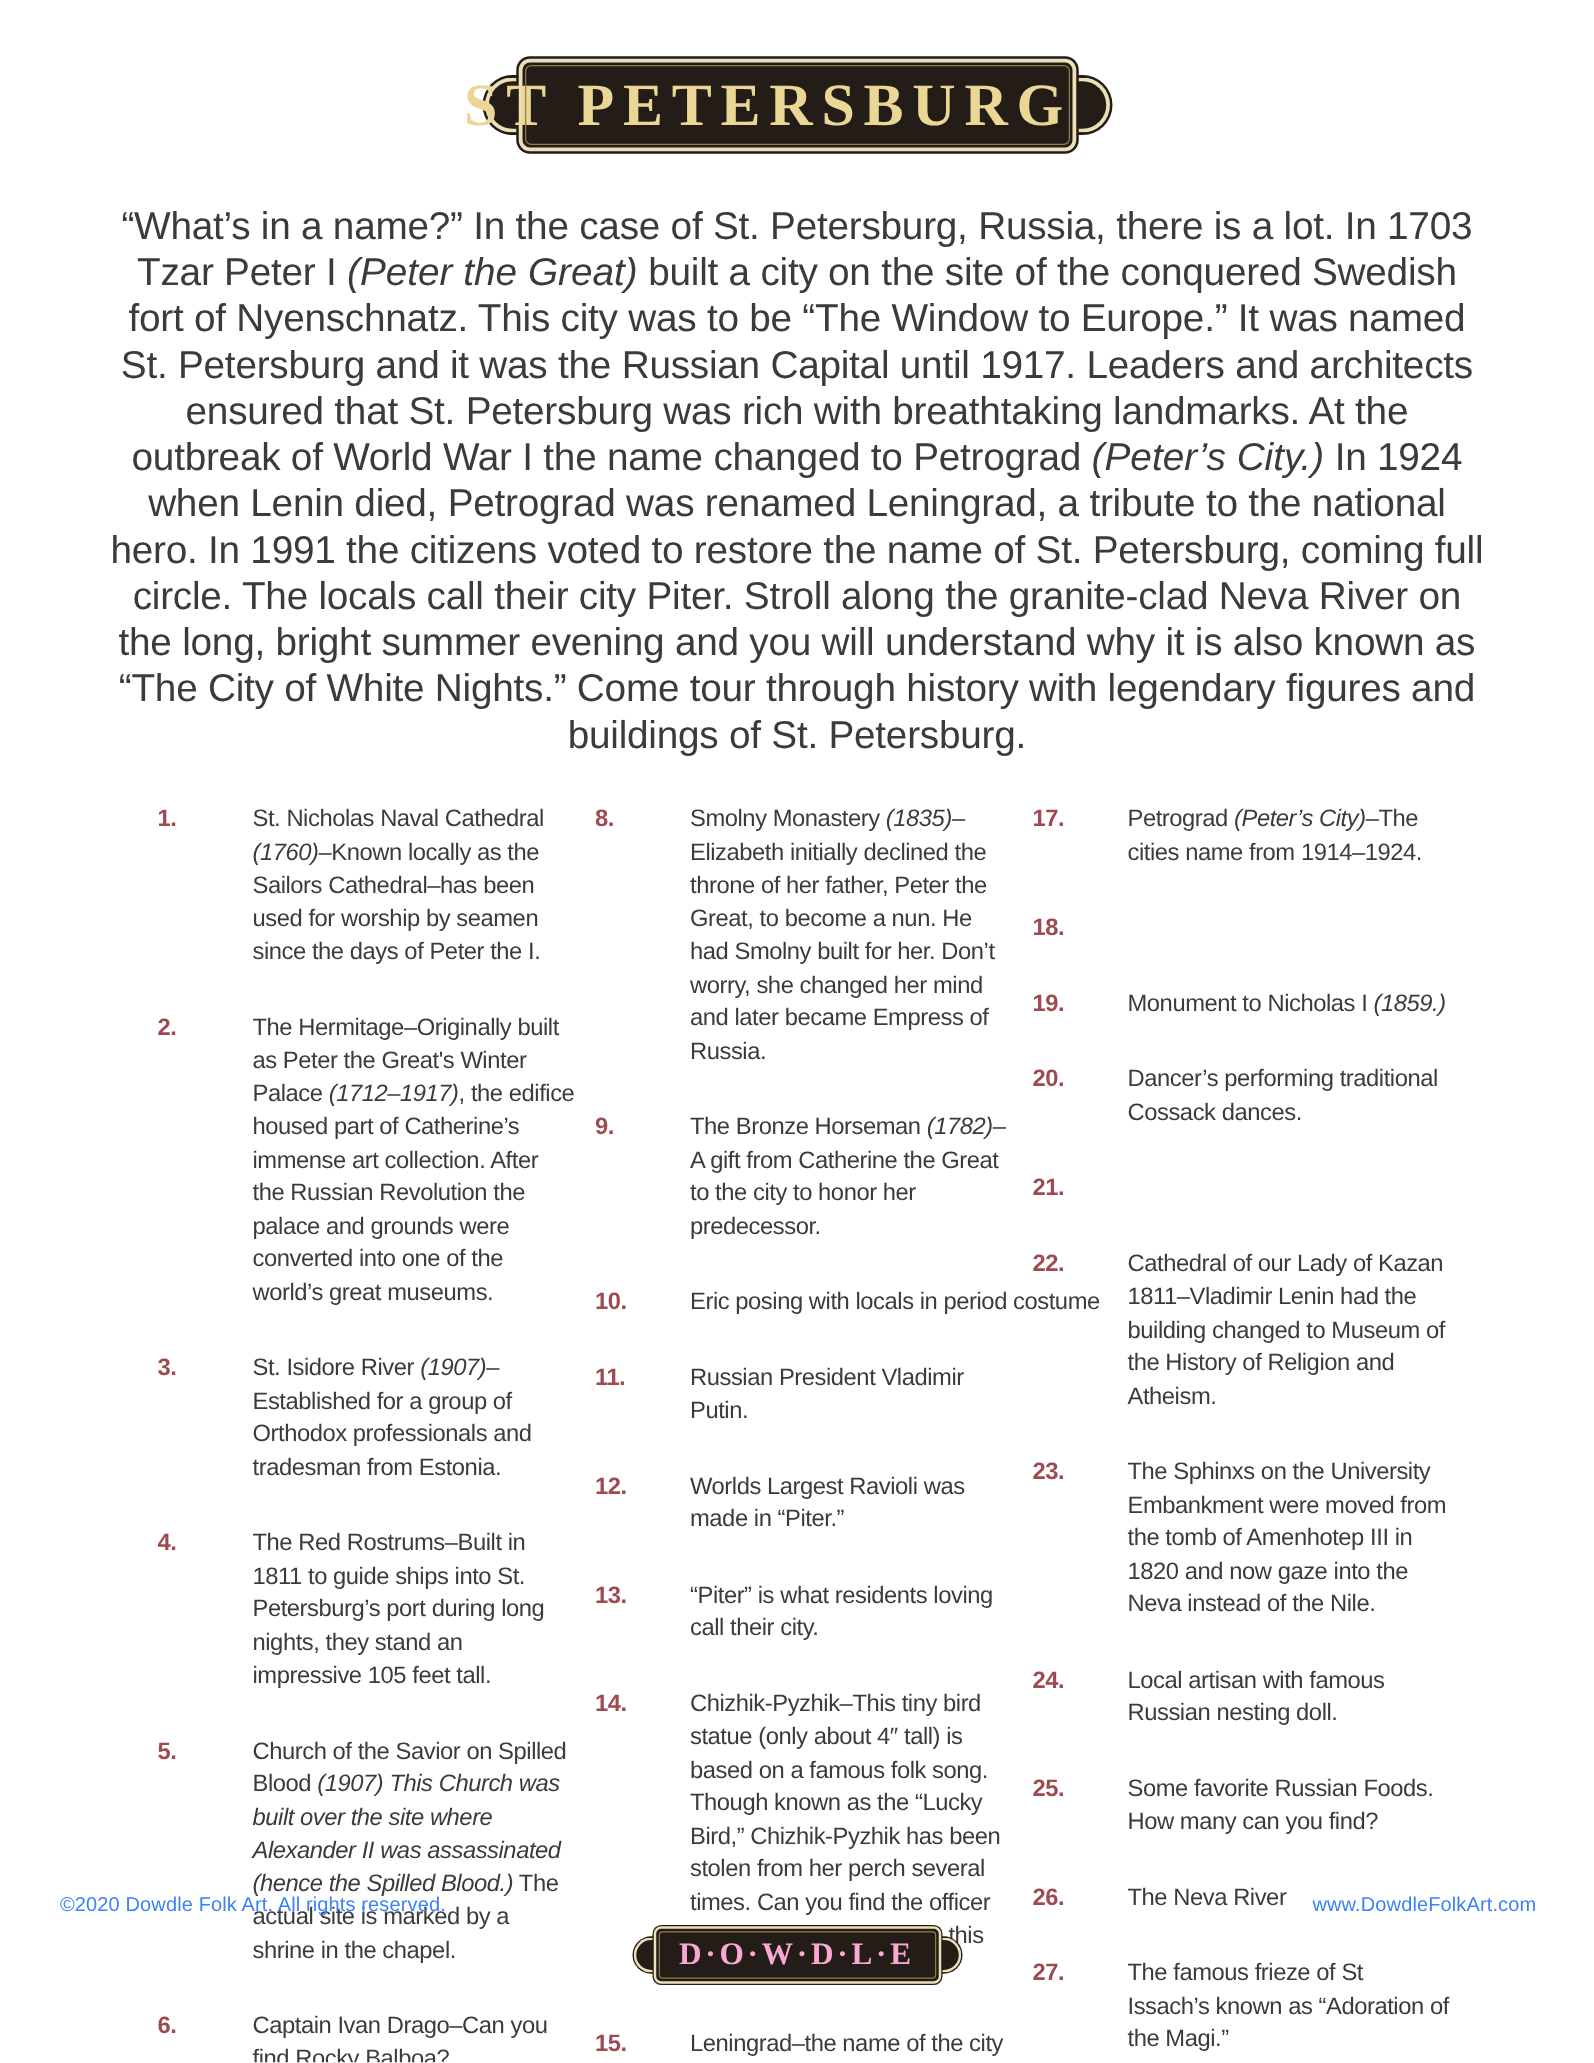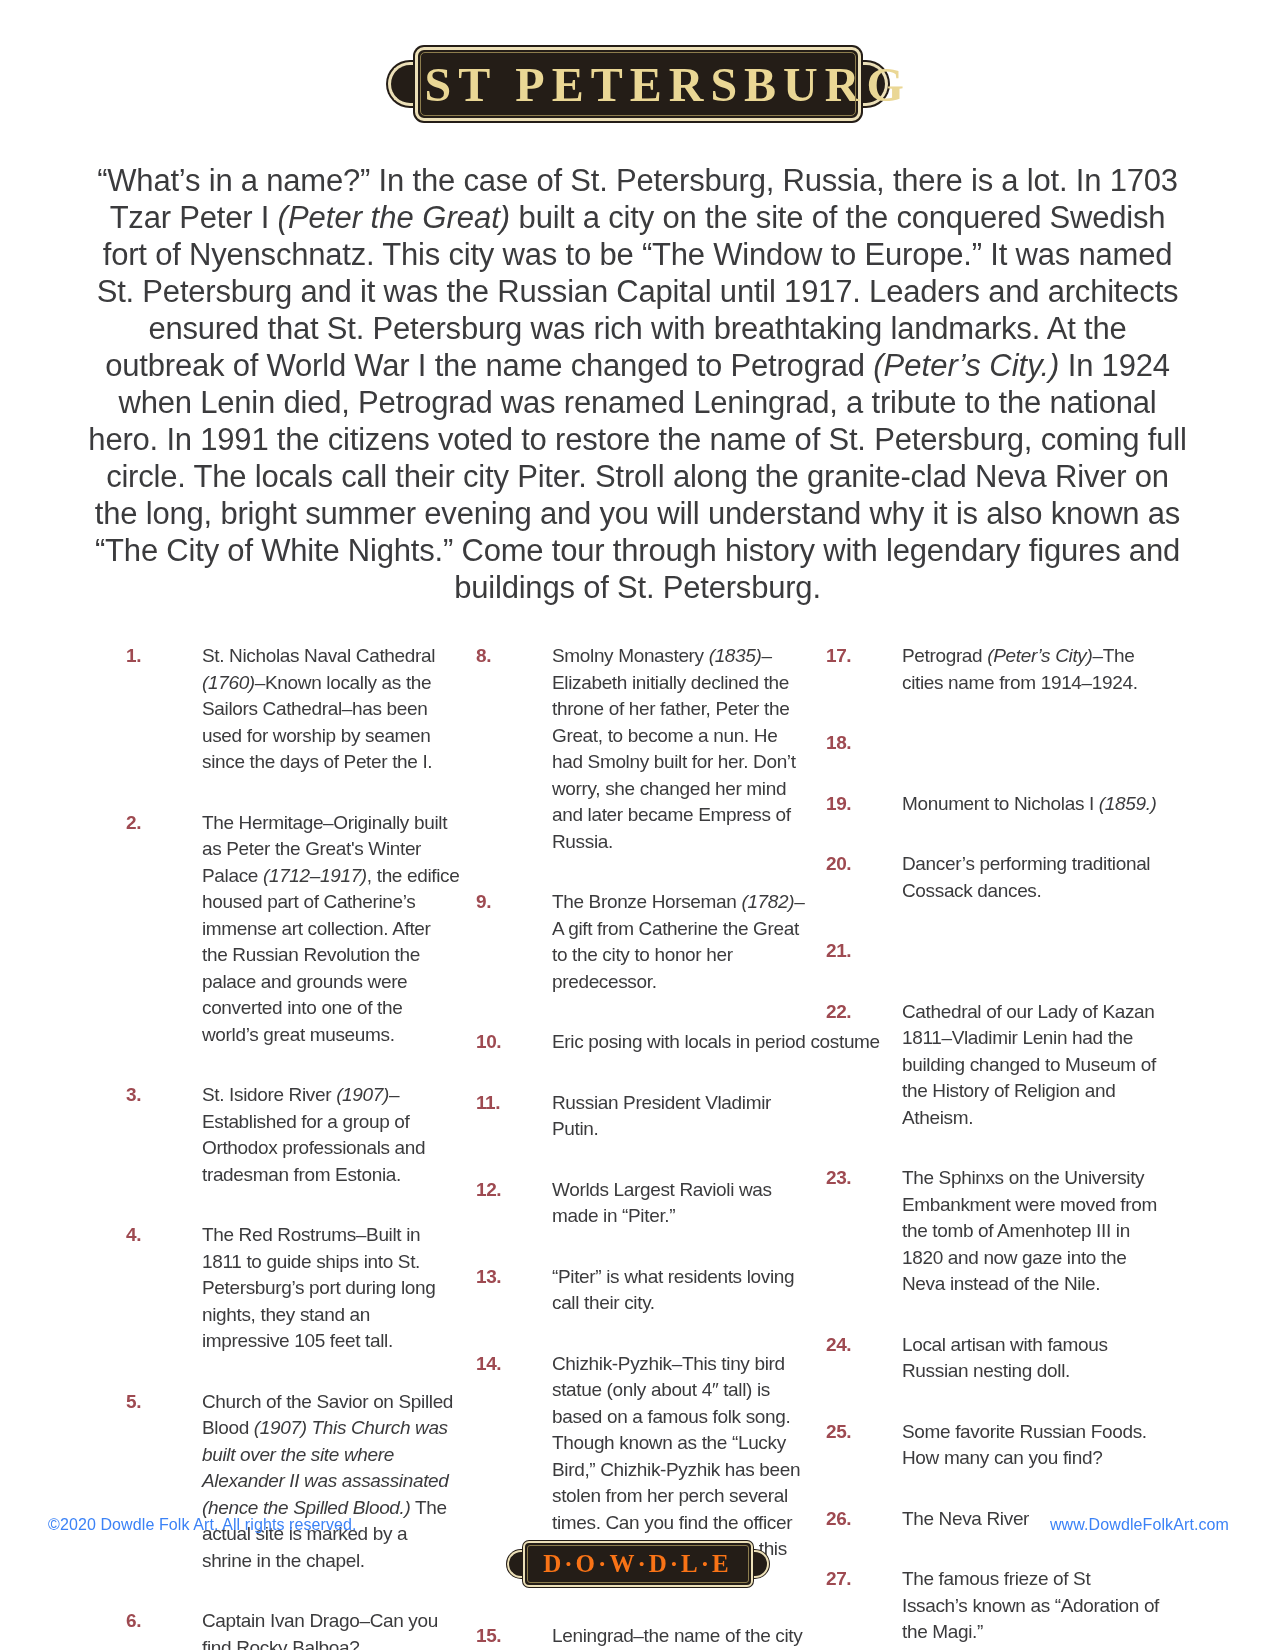--- a/index.html
+++ b/index.html
@@ -25,21 +25,21 @@
   .banner .orn{
     position:absolute;top:50%;transform:translateY(-50%);
     color:#c9b46e;font-size:15px;line-height:1;
   }
   .banner .tab.left .orn{right:2px;transform:translateY(-50%) scaleX(-1);}
   .banner .tab.right .orn{left:2px;}
   .banner .bar{
     position:absolute;left:27px;right:27px;top:0;bottom:0;
     background:#241d17;border:3px solid #ece0b8;border-radius:9px;
     box-shadow:0 0 0 2px #241d17;
-    display:flex;align-items:center;justify-content:flex-start;
+    display:flex;align-items:center;justify-content:flex-end;
   }
   .banner .bar::after{
     content:"";position:absolute;inset:2px;border:1px solid #8d7d4e;border-radius:5px;pointer-events:none;
   }
   .banner .bar .title{
     font-family:"Liberation Serif", serif;
     font-weight:600;font-size:48px;letter-spacing:7px;
     color:#ead795;white-space:nowrap;padding-left:7px;
   }
 
@@ -86,21 +86,21 @@
   .footer-logo .bar{
     position:absolute;left:16px;right:16px;top:0;bottom:0;
     background:#241d17;border:2px solid #ece0b8;border-radius:6px;
     box-shadow:0 0 0 1px #241d17;
     display:flex;align-items:center;justify-content:center;
   }
   .footer-logo .bar::after{content:"";position:absolute;inset:2px;border:1px solid #8d7d4e;border-radius:3px;}
   .footer-logo .bar .logo-text{
     font-family:"Liberation Serif", serif;
     font-weight:600;font-size:25px;letter-spacing:3px;
-    color:#f97316;white-space:nowrap;
+    color:#f9a8d4;white-space:nowrap;
   }
   .fineprint{
     position:absolute;top:1516px;
     font-size:16px;letter-spacing:0.1px;color:#3b82f6;
   }
   .fineprint.left{left:48px;}
   .fineprint.right{right:46px;}
 </style>
 </head>
 <body>

